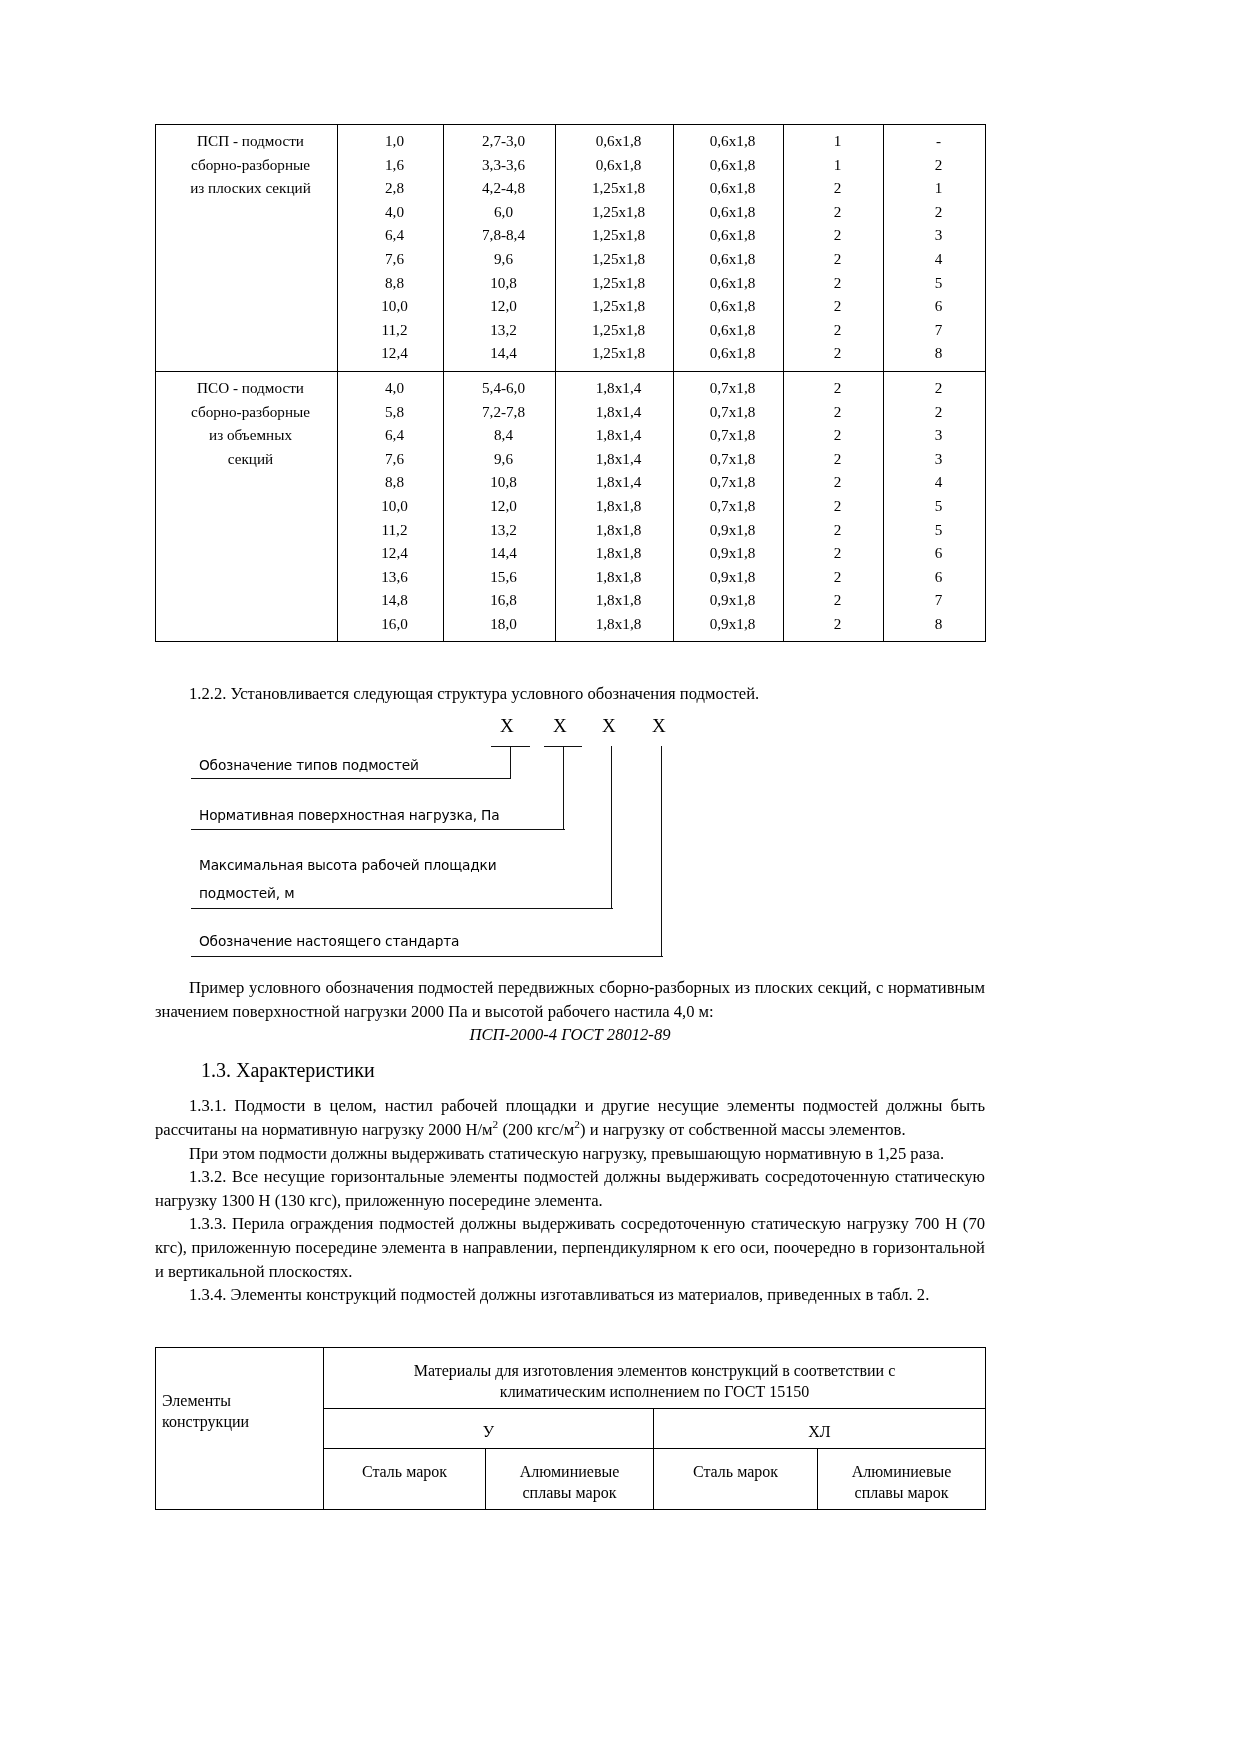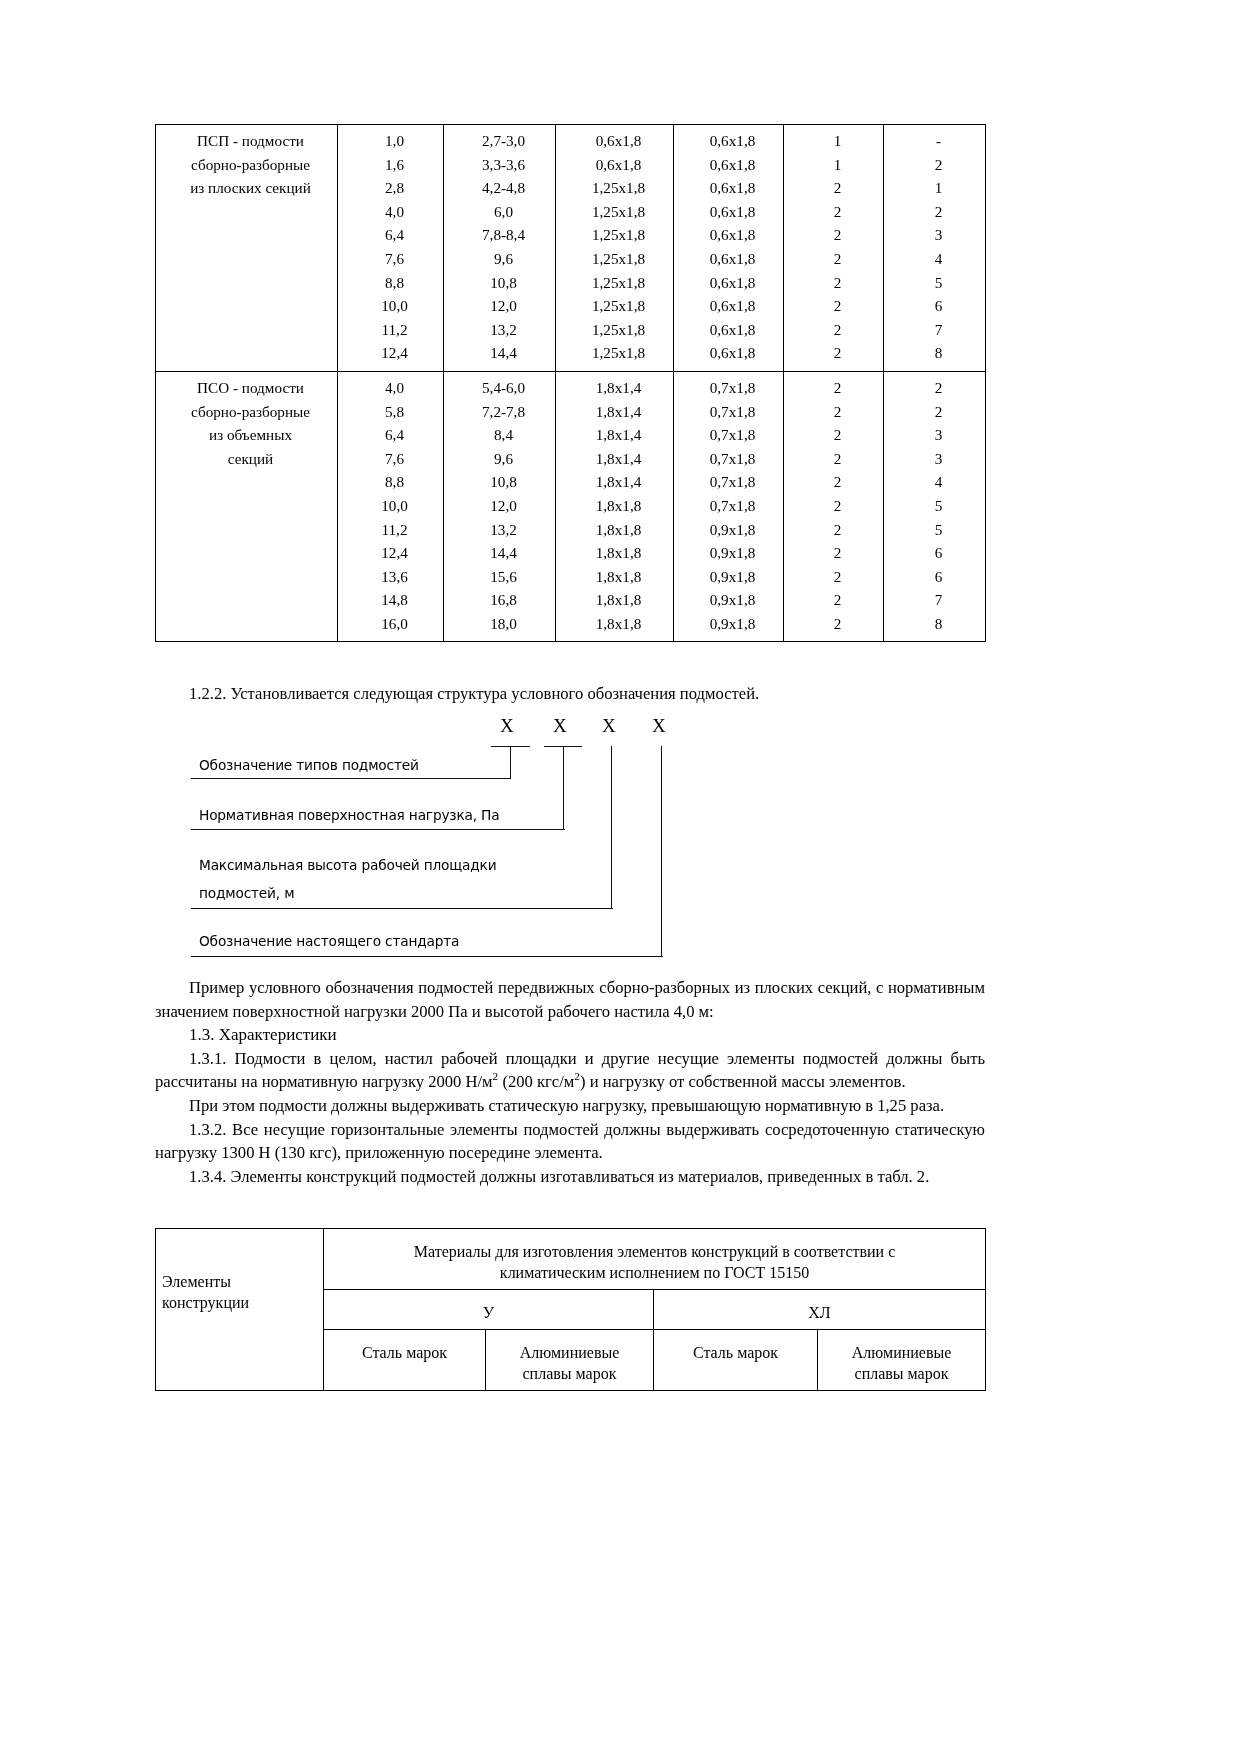--- a/index.html
+++ b/index.html
@@ -80,22 +80,22 @@
   .gap-lg { height: 30px; }
   p.center {
     margin: 0;
     font-size: 16.6px;
     line-height: 23.6px;
     text-align: center;
     text-indent: 0;
     font-style: italic;
   }
   p.label {
-    margin: 0;
-    font-size: 17px;
+    margin: 12px;
+    font-size: 20px;
     line-height: 23.6px;
     text-indent: 34px;
   }
   sup { font-size: 0.68em; vertical-align: super; line-height: 0; }
 
   
   .diagram {
     position: relative;
     width: 830px;
     height: 250px;
@@ -405,27 +405,29 @@
       <div class="dline-v" style="left:456px; top:30px; height:163px;"></div>
 
       <span class="dlabel" style="left:44px; top:216px;">Обозначение настоящего стандарта</span>
       <div class="dline-h" style="left:36px; top:240px; width:472px;"></div>
       <div class="dline-v" style="left:506px; top:30px; height:211px;"></div>
     </div>
 
     <div class="gap-sm"></div>
 
     <p class="body">Пример условного обозначения подмостей передвижных сборно-разборных из плоских секций, с нормативным значением поверхностной нагрузки 2000 Па и высотой рабочего настила 4,0 м:</p>
+    <p class="center">ПСП-2000-4 ГОСТ 28012-89</p>
 
     <p class="label">1.3. Характеристики</p>
 
     <p class="body"><span>1.3.1. Подмости в целом, настил рабочей площадки и другие несущие элементы подмостей должны быть рассчитаны на нормативную нагрузку 2000 Н/м</span><sup>2</sup><span> (200 кгс/м</span><sup>2</sup><span>) и нагрузку от собственной массы элементов.</span></p>
 
     <p class="body">При этом подмости должны выдерживать статическую нагрузку, превышающую нормативную в 1,25 раза.</p>
     <p class="body">1.3.2. Все несущие горизонтальные элементы подмостей должны выдерживать сосредоточенную статическую нагрузку 1300 Н (130 кгс), приложенную посередине элемента.</p>
+    <p class="body">1.3.3. Перила ограждения подмостей должны выдерживать сосредоточенную статическую нагрузку 700 Н (70 кгс), приложенную посередине элемента в направлении, перпендикулярном к его оси, поочередно в горизонтальной и вертикальной плоскостях.</p>
     <p class="body">1.3.4. Элементы конструкций подмостей должны изготавливаться из материалов, приведенных в табл. 2.</p>
 
     <div class="gap-lg"></div>
 
 
     <div class="gap-sm"></div>
 
     <table class="mat">
       <colgroup>
         <col class="m-col1">

